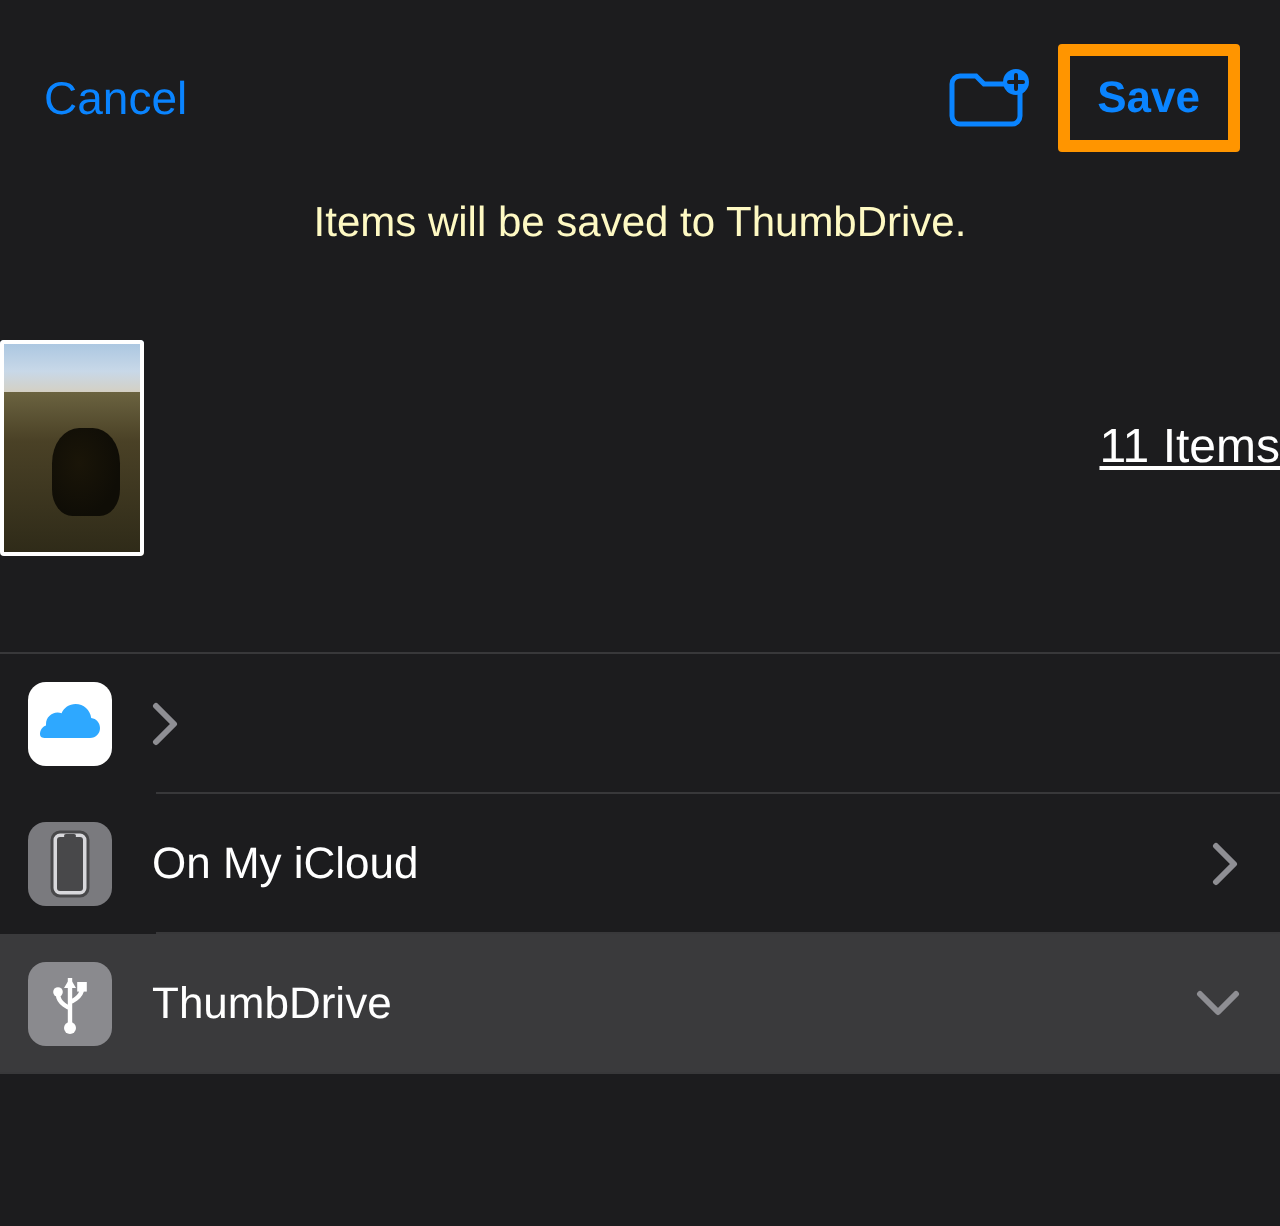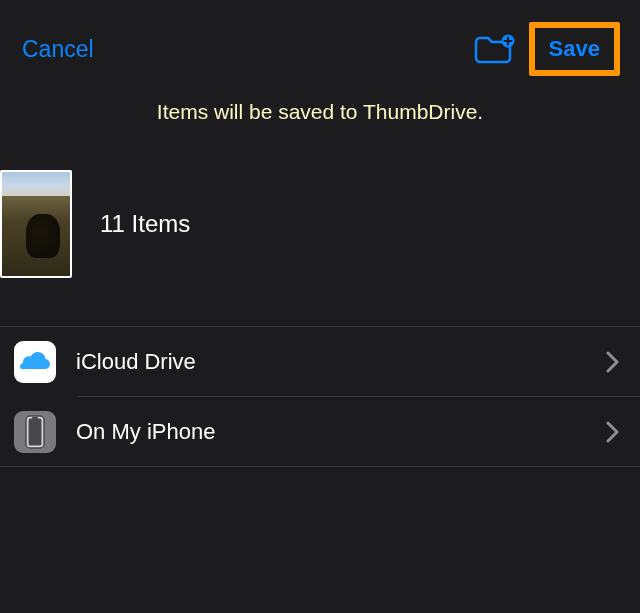--- a/index.html
+++ b/index.html
@@ -59,24 +59,25 @@
     }
     .subtitle {
       text-align: center;
       font-size: 21px;
       color: #fef9c3;
       margin-top: 4px;
     }
     .preview-row {
       display: flex;
       align-items: center;
-      justify-content: flex-start;
+      justify-content: space-between;
       gap: 28px;
       margin-top: 46px;
       margin-bottom: 48px;
+      text-decoration: underline;
     }
     .thumbnail {
       width: 72px;
       height: 108px;
       border-radius: 2px;
       position: relative;
       overflow: hidden;
     }
     .thumb-sky {
       position: absolute;
@@ -195,34 +196,50 @@
 </div>
 
 <div class="list">
 
   <div class="list-item">
     <div class="list-icon icloud-icon">
       <svg width="34" height="24" viewBox="0 0 34 24">
         <path d="M27 19 C30 19 32 16.8 32 14 C32 11.4 30.1 9.3 27.6 9 C27.1 5 23.8 2 19.8 2 C16.6 2 13.9 3.9 12.8 6.6 C12.2 6.4 11.5 6.3 10.8 6.3 C7.6 6.3 5 8.9 5 12.1 C5 12.3 5 12.5 5 12.7 C3.2 13.3 2 15 2 17 C2 19 3.6 19 5.5 19 Z" fill="#2ea8ff"></path>
       </svg>
     </div>
-    <div class="list-label">iCloud Drive</div>
     <svg class="chevron" width="14" height="22" viewBox="0 0 14 22">
       <path d="M2 2 L11 11 L2 20" stroke="#8e8e93" stroke-width="3" fill="none" stroke-linecap="round" stroke-linejoin="round"></path>
     </svg>
   </div>
 
   <div class="list-item">
     <div class="list-icon iphone-icon">
       <svg width="20" height="34" viewBox="0 0 20 34">
         <rect x="1" y="1" width="18" height="32" rx="4" fill="#d8d8dc" stroke="#48484a" stroke-width="1.5"></rect>
         <rect x="3.5" y="3.5" width="13" height="27" rx="1.5" fill="#48484a"></rect>
         <rect x="7" y="2" width="6" height="2" rx="1" fill="#48484a"></rect>
       </svg>
     </div>
-    <div class="list-label">On My iPhone</div>
+    <div class="list-label">On My iCloud</div>
     <svg class="chevron" width="14" height="22" viewBox="0 0 14 22">
       <path d="M2 2 L11 11 L2 20" stroke="#8e8e93" stroke-width="3" fill="none" stroke-linecap="round" stroke-linejoin="round"></path>
     </svg>
   </div>
 
+  <div class="list-item selected">
+    <div class="list-icon usb-icon">
+      <svg width="24" height="32" viewBox="0 0 24 32">
+        <path d="M12 3 L12 26" stroke="#fff" stroke-width="2.2"></path>
+        <path d="M12 3 L9 8 L15 8 Z" fill="#fff"></path>
+        <circle cx="12" cy="28" r="3" fill="#fff"></circle>
+        <path d="M12 18 C12 18 6 16 6 11" stroke="#fff" stroke-width="2.2" fill="none"></path>
+        <circle cx="6" cy="10" r="2.4" fill="#fff"></circle>
+        <path d="M12 15 C12 15 18 13 18 8" stroke="#fff" stroke-width="2.2" fill="none"></path>
+        <rect x="15.6" y="5" width="4.8" height="4.8" fill="#fff"></rect>
+      </svg>
+    </div>
+    <div class="list-label">ThumbDrive</div>
+    <svg class="chevron" width="22" height="14" viewBox="0 0 22 14">
+      <path d="M2 2 L11 11 L20 2" stroke="#8e8e93" stroke-width="3" fill="none" stroke-linecap="round" stroke-linejoin="round"></path>
+    </svg>
+  </div>
 
 </div>
 
 </body></html>

